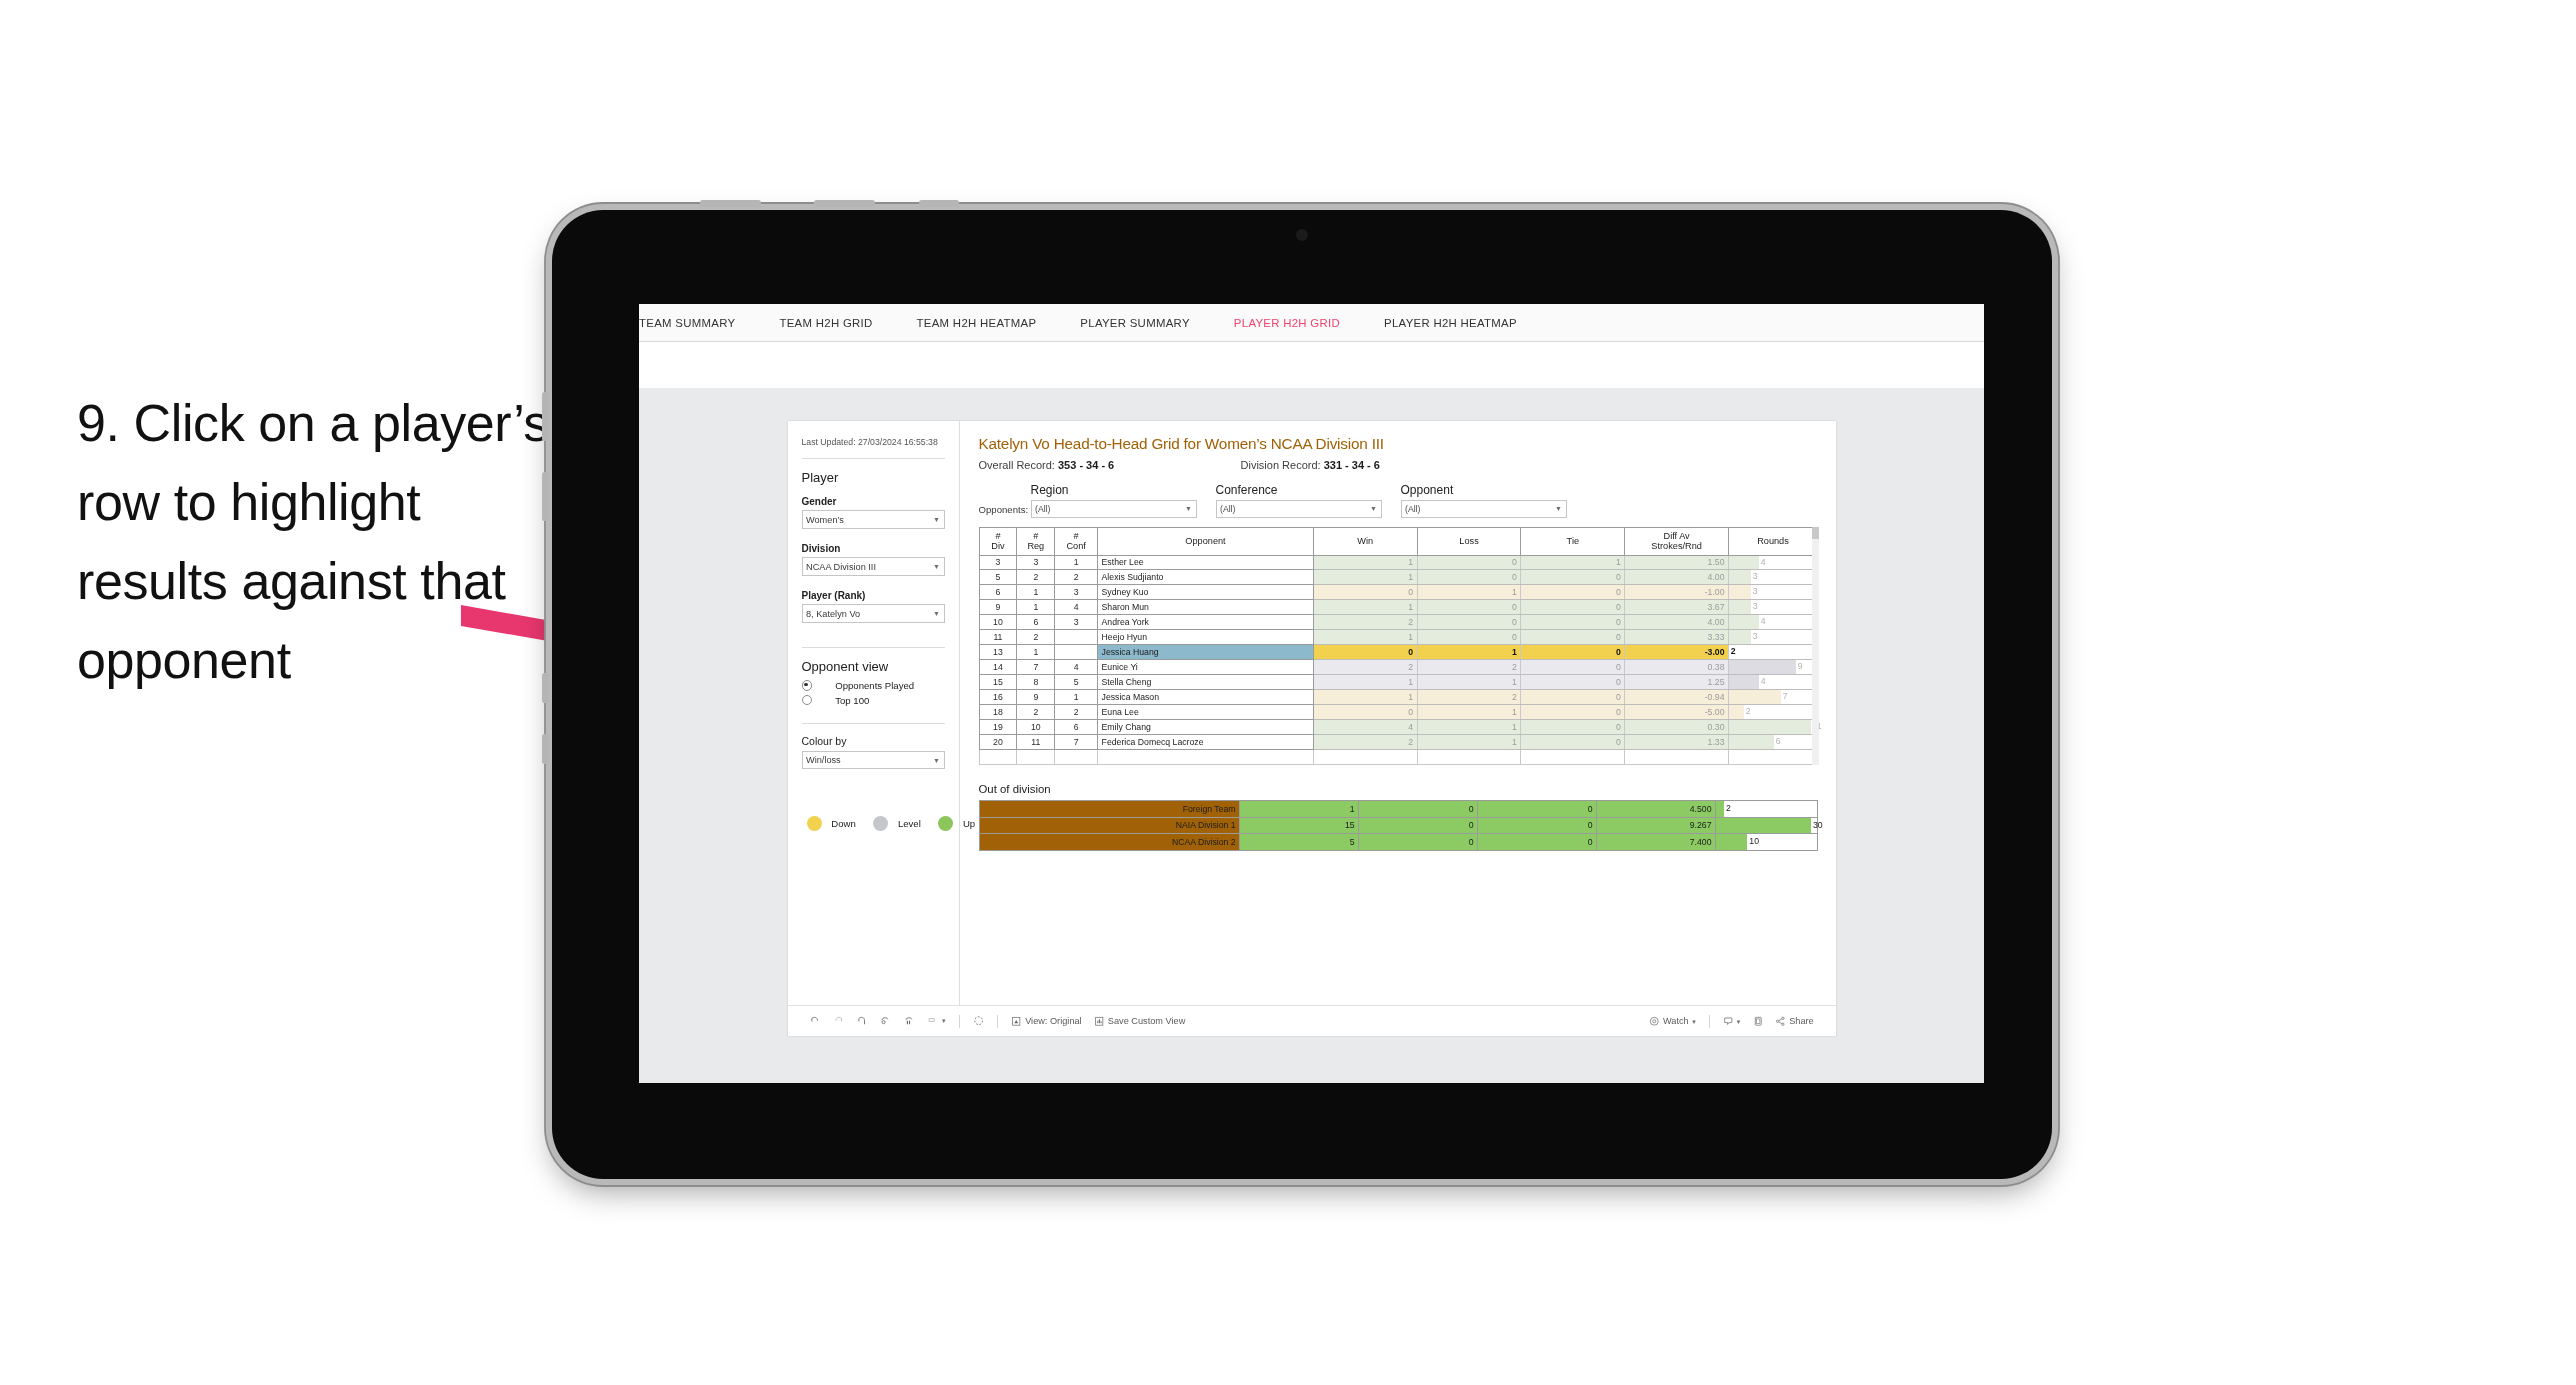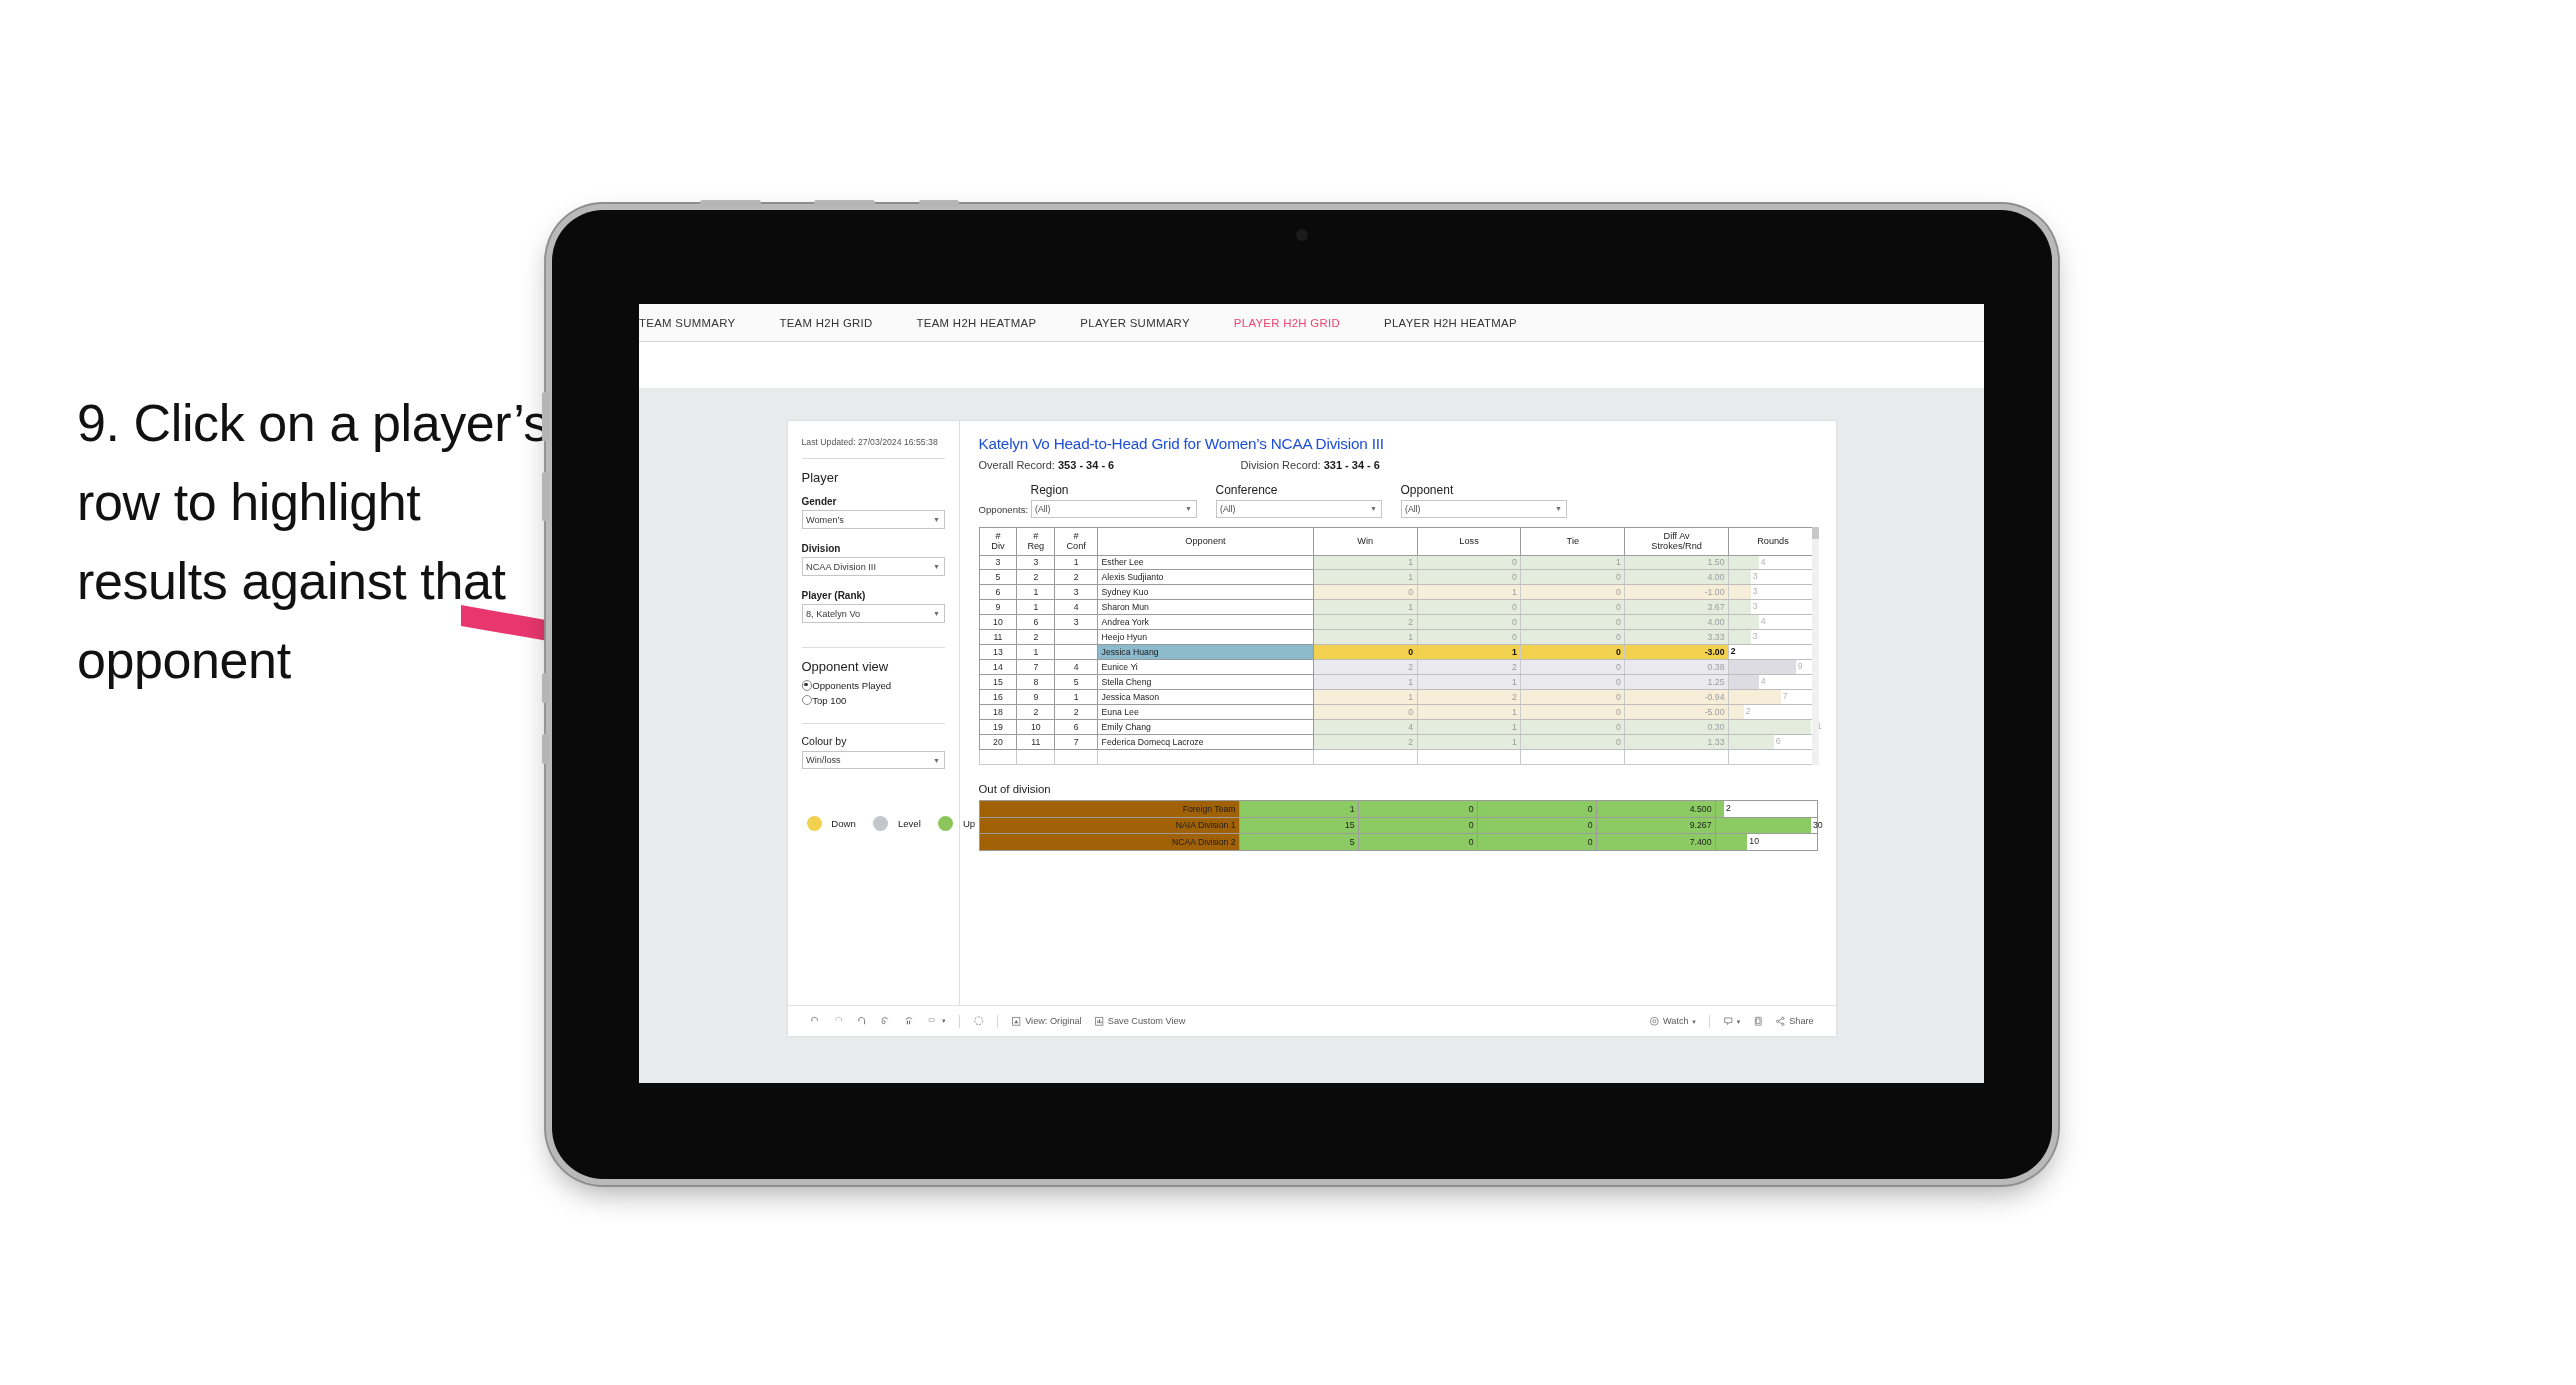--- a/index.html
+++ b/index.html
@@ -70,34 +70,34 @@
   .sidebar{width:143px;padding:15.7px 14px 0 14px;border-right:0.9px solid #dedede;
            display:flex;flex-direction:column;background:#fff;}
   .updated{font-size:8.7px;color:#555;line-height:1.35;}
   .hr{height:0.9px;background:#dcdcdc;margin:9.6px 0 11.4px 0;}
   .sec-title{font-size:13px;color:#222;margin-bottom:10.5px;}
   .field-label{font-size:10px;font-weight:700;color:#222;margin-bottom:3.5px;}
   .select{height:16.6px;border:0.9px solid #c5c5c5;background:#fff;display:flex;
           align-items:center;padding:0 3.5px;font-size:9.2px;color:#3a3a3a;
           justify-content:space-between;margin-bottom:14px;}
   .caret{font-size:7px;color:#6d6d6d;line-height:1;}
-  .radio-row{display:flex;align-items:center;gap:0;margin-bottom:3.5px;}
+  .radio-row{display:flex;align-items:center;gap:23px;margin-bottom:3.5px;}
   .radio{width:8.7px;height:8.7px;border-radius:50%;border:0.9px solid #8a8a8a;background:#fff;
          position:relative;flex:none;}
   .radio.on::after{content:"";position:absolute;left:1.7px;top:1.7px;width:3.5px;height:3.5px;
                    border-radius:50%;background:#333;}
   .radio-lbl{font-size:9.6px;color:#222;}
   .legend{display:flex;gap:17.5px;margin-top:33px;padding-left:5.2px;}
   .legend-col{display:flex;flex-direction:row;align-items:center;gap:9.6px;}
   .dot{width:15px;height:15px;border-radius:50%;}
   .legend-lbl{font-size:9.6px;color:#222;}
 
   
   .main{flex:1;padding:14px 17.5px 0 19px;min-width:0;}
-  .h1{font-size:15.3px;color:#1d4ed8;font-weight:400;letter-spacing:-0.2px;}
+  .h1{font-size:15.3px;color:#a16207;font-weight:400;letter-spacing:-0.2px;}
   .records{display:flex;margin-top:6.1px;font-size:11px;color:#3d3d3d;}
   .records .r1{width:262px;} .records b{font-weight:700;color:#1c1c1c;}
   .filters{display:flex;align-items:flex-end;gap:0;margin-top:12.2px;}
   .filters .optlbl{font-size:9.6px;color:#3a3a3a;width:52px;padding-bottom:2.6px;}
   .fcol{width:166px;margin-right:19px;}
   .fcol .field-label{font-weight:400;font-size:12px;margin-bottom:2.6px;}
   .fsel{height:15.7px;border:0.9px solid #c5c5c5;background:#fff;display:flex;
         align-items:center;justify-content:space-between;padding:0 3.5px;
         font-size:8.7px;color:#4a4a4a;}
 

